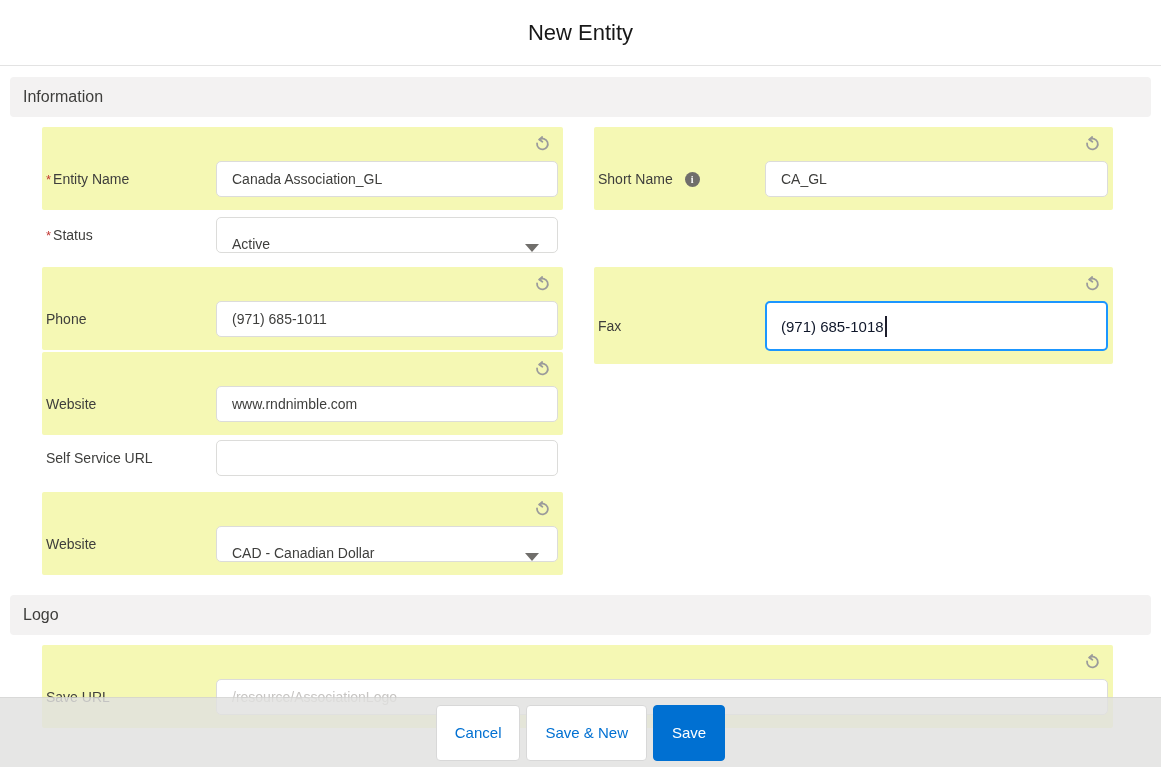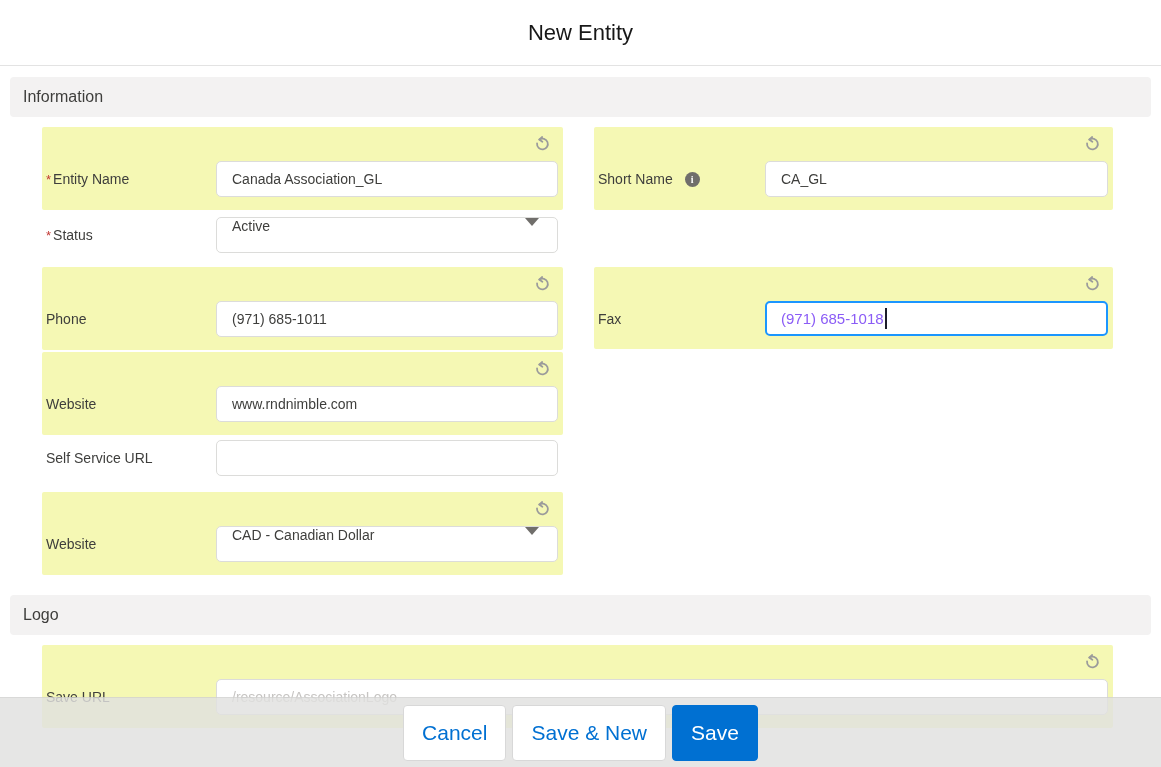--- a/index.html
+++ b/index.html
@@ -88,38 +88,38 @@
     border-radius: 5px;
     background: #ffffff;
     font-family: "Liberation Sans", "DejaVu Sans", sans-serif;
     font-size: 14px;
     color: #3e3e3c;
     padding: 0 15px;
     outline: none;
   }
   .tinput::placeholder { color: #c6c4c2; opacity: 1; }
   .sel-box {
-    display: flex; align-items: flex-start; justify-content: space-between;
+    display: flex; align-items: flex-end; justify-content: space-between;
     cursor: pointer;
   }
   .chevron {
     width: 0; height: 0;
     border-left: 7px solid transparent;
     border-right: 7px solid transparent;
     border-top: 8px solid #706e6b;
     margin-right: 3px;
   }
   .input-focused {
     flex: 1 1 auto;
-    height: 35px;
+    height: 50px;
     border: 2px solid #1b96ff;
     border-radius: 5px;
     background: #ffffff;
     font-size: 15px;
-    color: #8b5cf6;
+    color: #0f172a;
     padding: 0 14px;
     display: flex; align-items: center;
   }
   .caret {
     display: inline-block;
     width: 2px; height: 21px;
     background: #1d1d2b;
     margin-left: 1px;
   }
   
@@ -150,21 +150,21 @@
     background: rgba(225,225,223,0.82);
     border-top: 1px solid rgba(0,0,0,0.06);
     display: flex; align-items: center; justify-content: center;
     gap: 6px;
     z-index: 10;
   }
   .btn {
     height: 56px;
     border-radius: 4px;
     font-family: "Liberation Sans", "DejaVu Sans", sans-serif;
-    font-size: 21px;
+    font-size: 15px;
     cursor: pointer;
     padding: 0 18px;
   }
   .btn-neutral {
     background: #ffffff;
     border: 1px solid #d8d8d8;
     color: #0070d2;
   }
   .btn-brand {
     background: #0070d2;

